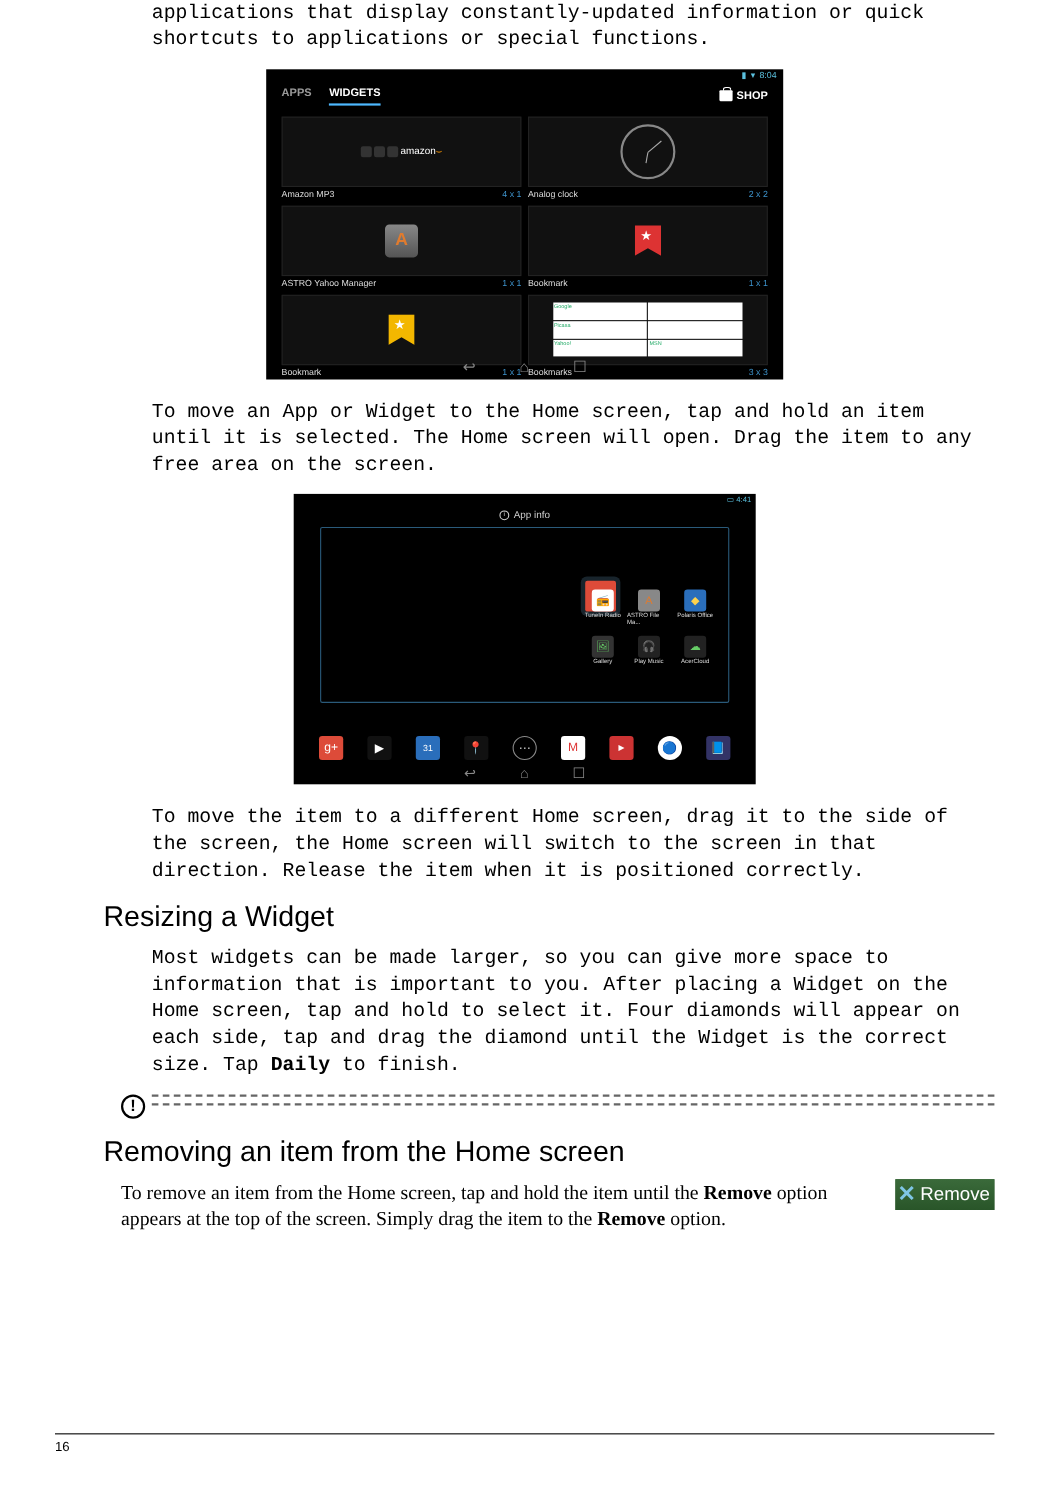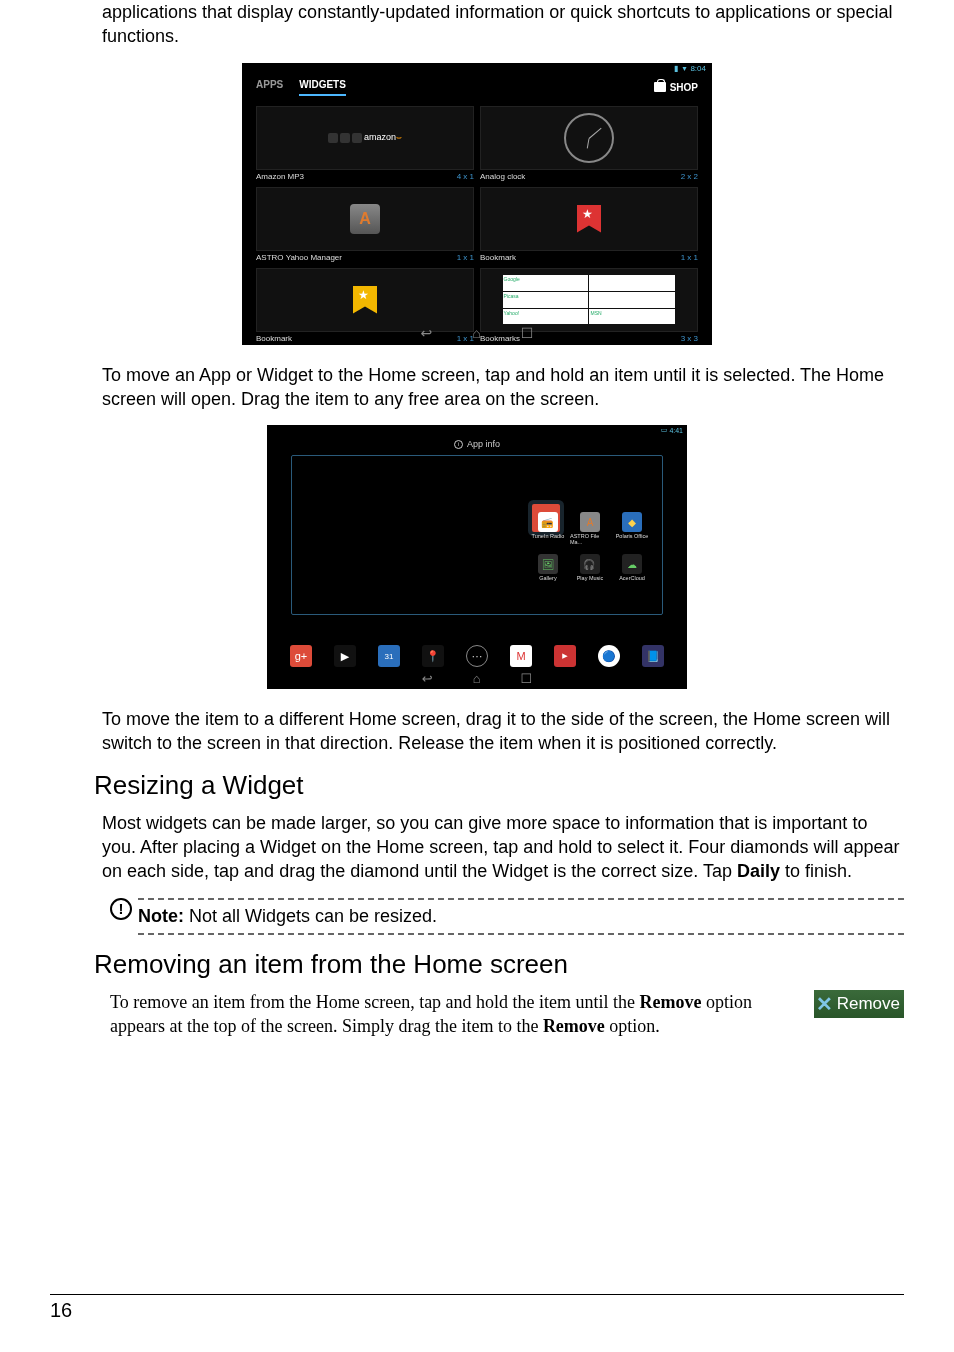--- a/index.html
+++ b/index.html
@@ -8,22 +8,23 @@
     width: 954px;
     min-height: 1352px;
     background: #fff;
     color: #000;
     padding: 0 50px 30px 50px;
     position: relative;
   }
   .body-text {
     font-size: 18px;
     line-height: 1.35;
-    margin-left: 52px;
+    margin-left: 88px;
     margin-bottom: 14px;
+    font-family: Liberation Mono, monospace;
   }
   h2.section {
     font-size: 26px;
     font-weight: normal;
     margin: 14px 0 10px 44px;
   }
   .screenshot-wrap {
     display: flex;
     justify-content: center;
     margin: 10px 0 18px 0;
@@ -141,21 +142,21 @@
   .remove-text { flex:1; font-size:18px; line-height:1.35;font-family:Liberation Serif, serif; }
   .remove-pill {
     background:#2c5a2c; color:#fff; display:flex; align-items:center; gap:4px;
     height:28px; padding: 0 4px 0 2px; font-size:17px; align-self:flex-start;
     background-image: linear-gradient(#3a6a3a,#295529);
   }
   .remove-pill .x { color:#7fc6e6; font-size:20px; line-height:1; font-weight:bold; }
 
   .footer {
     position:absolute; bottom:30px; left:50px; right:50px;
-    border-top:1px solid #000; padding-top:4px; font-size:20px;
+    border-top:1px solid #000; padding-top:4px; font-size:12px;
   }
 </style>
 </head>
 <body>
 
 <p class="body-text">applications that display constantly-updated information or quick shortcuts to applications or special functions.</p>
 
 <div class="screenshot-wrap">
   <div class="shot1">
     <div class="statusbar">
@@ -345,23 +346,20 @@
 <h2 class="section">Resizing a Widget</h2>
 
 <p class="body-text">
   <span>Most widgets can be made larger, so you can give more space to information that is important to you. After placing a Widget on the Home screen, tap and hold to select it. Four diamonds will appear on each side, tap and drag the diamond until the Widget is the correct size. Tap </span><b>Daily</b><span> to finish.</span>
 </p>
 
 <div class="note-row">
   <div class="note-icon">!</div>
   <div class="note-body">
     <hr class="dash-top">
-    <div class="note-text">
-      <b>Note:</b><span> Not all Widgets can be resized.</span>
-    </div>
     <hr class="dash-bot">
   </div>
 </div>
 
 <h2 class="section">Removing an item from the Home screen</h2>
 
 <div class="remove-row">
   <div class="remove-text">
     <span>To remove an item from the Home screen, tap and hold the item until the </span><b>Remove</b><span> option appears at the top of the screen. Simply drag the item to the </span><b>Remove</b><span> option.</span>
   </div>

